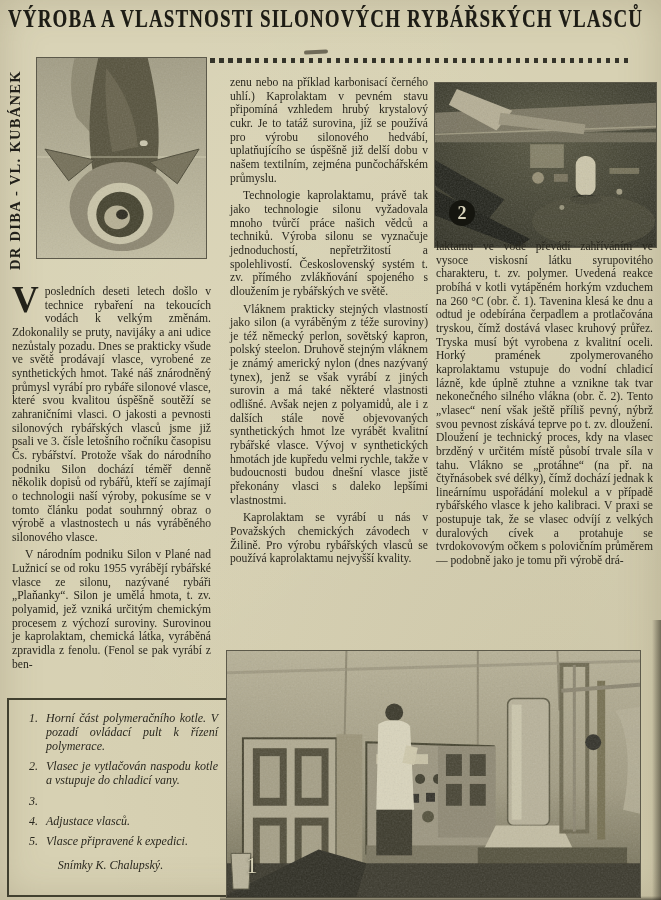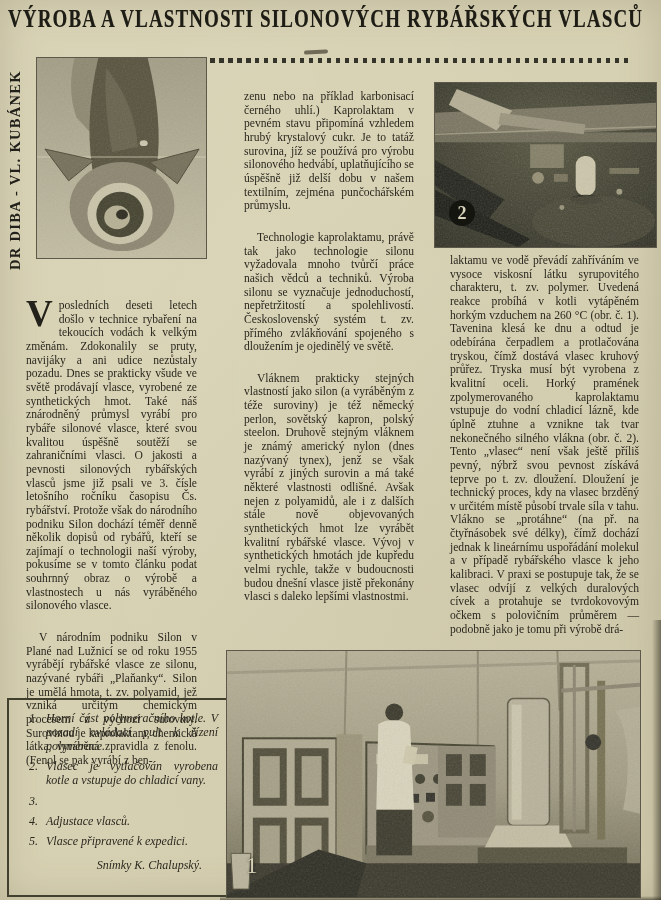--- a/index.html
+++ b/index.html
@@ -57,40 +57,40 @@
   }
   .fig1-label{
     position:absolute;left:246px;top:853px;color:#d5d0b6;font-size:23px;
     text-shadow:0 0 3px rgba(20,20,12,0.9);
   }
   
   .col{
     position:absolute;font-size:11.6px;line-height:13.65px;
     text-align:justify;color:#2a281f;
   }
-  .col p{margin:18px;}
+  .col p{margin:4px;}
   .col p.indent{text-indent:13px;}
   .col1{left:8px;top:281px;width:207px;}
   .col2{left:226px;top:72px;width:206px;}
   .col3{left:432px;top:236px;width:225px;}
   .dropcap{
     float:left;font-weight:bold;font-size:37px;line-height:27px;
     padding:1px 6px 0 0;color:#23221a;
   }
   
   .caption-box{
     position:absolute;left:7px;top:698px;width:221px;height:199px;
     border:2px solid #41402f;box-sizing:border-box;
     padding:12px 8px 4px 10px;
     font-style:italic;font-size:12px;line-height:13.9px;color:#2a281f;
   }
   .cap-item{display:flex;margin-bottom:6.5px;}
   .cap-num{flex:none;width:19px;text-align:right;margin-right:8px;}
   .cap-text{flex:1;text-align:justify;}
-  .credit{text-align:right;padding-right:16px;margin-top:10px;font-style:italic;}
+  .credit{text-align:center;padding-right:16px;margin-top:10px;font-style:italic;}
 </style>
 </head>
 <body>
 
 <div class="page">
 
   <div class="title">VÝROBA A VLASTNOSTI SILONOVÝCH RYBÁŘSKÝCH VLASCŮ</div>
 
   <div class="smudge"></div>
   <div class="dash-rule"></div>
@@ -165,36 +165,37 @@
     </svg>
   </div>
 
   <div class="col col1">
     <p><span class="dropcap">V</span><span>posledních deseti letech došlo v technice rybaření na tekoucích vodách k velkým změnám. Zdokonalily se pruty, navijáky a ani udice nezůstaly pozadu. Dnes se prakticky všude ve světě prodávají vlasce, vyrobené ze synthetických hmot. Také náš znárodněný průmysl vyrábí pro rybáře silonové vlasce, které svou kvalitou úspěšně soutěží se zahraničními vlasci. O jakosti a pevnosti silonových rybářských vlasců jsme již psali ve 3. čísle letošního ročníku časopisu Čs. rybářství. Protože však do národního podniku Silon dochází téměř denně několik dopisů od rybářů, kteří se zajímají o technologii naší výroby, pokusíme se v tomto článku podat souhrnný obraz o výrobě a vlastnostech u nás vyráběného silonového vlasce.</span></p>
     <p class="indent">V národním podniku Silon v Plané nad Lužnicí se od roku 1955 vyrábějí rybářské vlasce ze silonu, nazývané rybáři „Plaňanky“. Silon je umělá hmota, t. zv. polyamid, jež vzniká určitým chemickým procesem z výchozí suroviny. Surovinou je kaprolaktam, chemická látka, vyráběná zpravidla z fenolu. (Fenol se pak vyrábí z ben-</p>
   </div>
 
   <div class="col col2">
     <p>zenu nebo na příklad karbonisací černého uhlí.) Kaprolaktam v pevném stavu připomíná vzhledem hrubý krystalový cukr. Je to tatáž surovina, jíž se používá pro výrobu silonového hedvábí, uplatňujícího se úspěšně již delší dobu v našem textilním, zejména punčochářském průmyslu.</p>
-    <p class="indent">Technologie kaprolaktamu, právě tak jako technologie silonu vyžadovala mnoho tvůrčí práce našich vědců a techniků. Výroba silonu se vyznačuje jednoduchostí, nepřetržitostí a spolehlivostí. Československý systém t. zv. přímého zvlákňování spojeného s dloužením je ojedinělý ve světě.</p>
+    <p class="indent">Technologie kaprolaktamu, právě tak jako technologie silonu vyžadovala mnoho tvůrčí práce našich vědců a techniků. Výroba silonu se vyznačuje jednoduchostí, nepřetržitostí a spolehlivostí. Československý systém t. zv. přímého zvlákňování spojeného s dloužením je rybářských ve světě.</p>
     <p class="indent">Vláknem prakticky stejných vlastností jako silon (a vyráběným z téže suroviny) je též německý perlon, sovětský kapron, polský steelon. Druhově stejným vláknem je známý americký nylon (dnes nazývaný tynex), jenž se však vyrábí z jiných surovin a má také některé vlastnosti odlišné. Avšak nejen z polyamidů, ale i z dalších stále nově objevovaných synthetických hmot lze vyrábět kvalitní rybářské vlasce. Vývoj v synthetických hmotách jde kupředu velmi rychle, takže v budoucnosti budou dnešní vlasce jistě překonány vlasci s daleko lepšími vlastnostmi.</p>
+    <p class="indent">Kaprolaktam se vyrábí u nás v Považských chemických závodech v Žilině. Pro výrobu rybářských vlasců se používá kaprolaktamu nejvyšší kvality.</p>
   </div>
 
   <div class="col col3">
     <p>laktamu ve vodě převádí zahříváním ve vysoce viskosní látku syrupovitého charakteru, t. zv. polymer. Uvedená reakce probíhá v kotli vytápěném horkým vzduchem na 260 °C (obr. č. 1). Tavenina klesá ke dnu a odtud je odebírána čerpadlem a protlačována tryskou, čímž dostává vlasec kruhový průřez. Tryska musí být vyrobena z kvalitní oceli. Horký pramének zpolymerovaného kaprolaktamu vstupuje do vodní chladicí lázně, kde úplně ztuhne a vznikne tak tvar nekonečného silného vlákna (obr. č. 2). Tento „vlasec“ není však ještě příliš pevný, nýbrž svou pevnost získává teprve po t. zv. dloužení. Dloužení je technický proces, kdy na vlasec brzděný v určitém místě působí trvale síla v tahu. Vlákno se „protáhne“ (na př. na čtyřnásobek své délky), čímž dochází jednak k lineárnímu uspořádání molekul a v případě rybářského vlasce k jeho kalibraci. V praxi se postupuje tak, že se vlasec odvíjí z velkých duralových cívek a protahuje se tvrdokovovým očkem s polovičním průměrem — podobně jako je tomu při výrobě drá-</p>
   </div>
 
   <div class="caption-box">
     <div class="cap-item">
       <span class="cap-num">1.</span>
       <span class="cap-text">Horní část polymeračního kotle. V pozadí ovládací pult k řízení polymerace.</span>
     </div>
     <div class="cap-item">
       <span class="cap-num">2.</span>
-      <span class="cap-text">Vlasec je vytlačován vyrobena kotle a vstupuje do chladicí vany.</span>
+      <span class="cap-text">Vlasec je vytlačován naspodu kotle a vstupuje do chladicí vany.</span>
     </div>
     <div class="cap-item">
       <span class="cap-num">3.</span>
     </div>
     <div class="cap-item">
       <span class="cap-num">4.</span>
       <span class="cap-text">Adjustace vlasců.</span>
     </div>
     <div class="cap-item">
       <span class="cap-num">5.</span>

